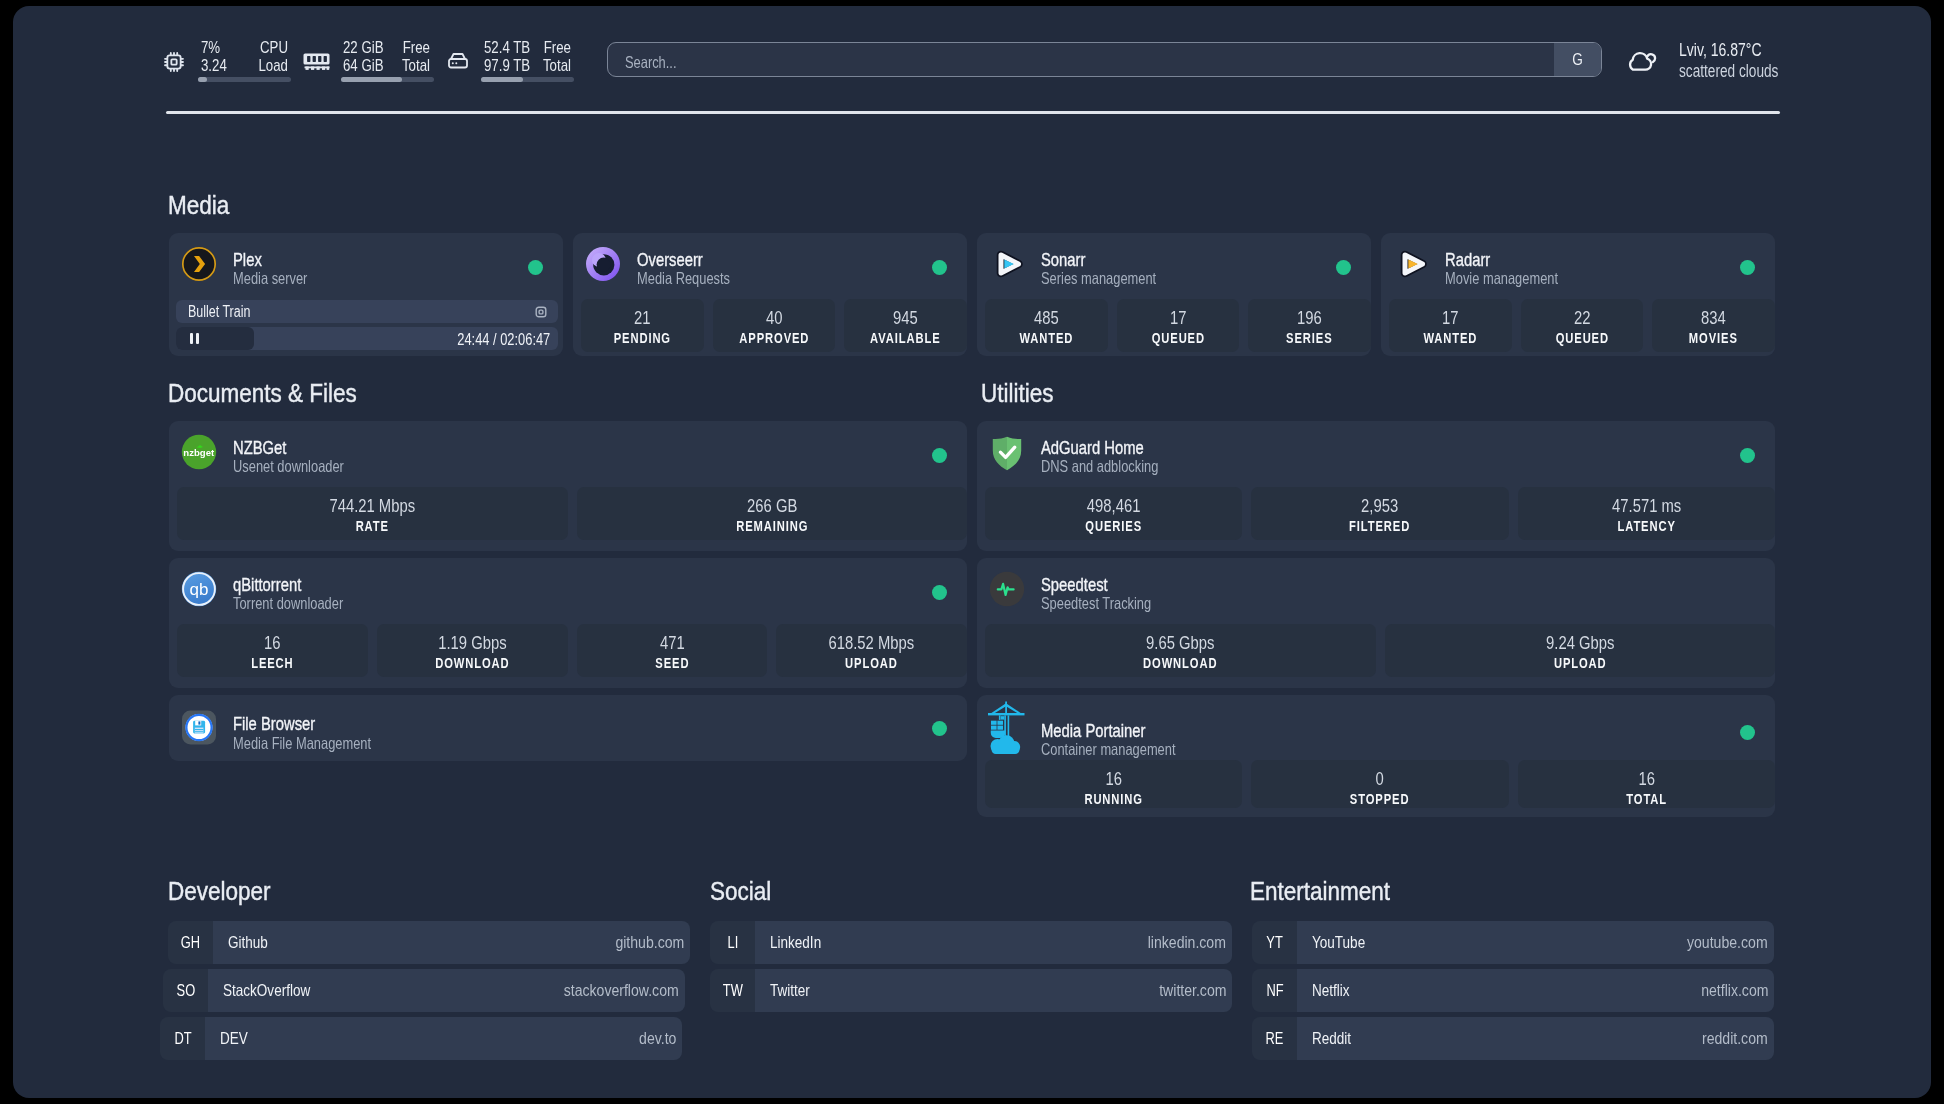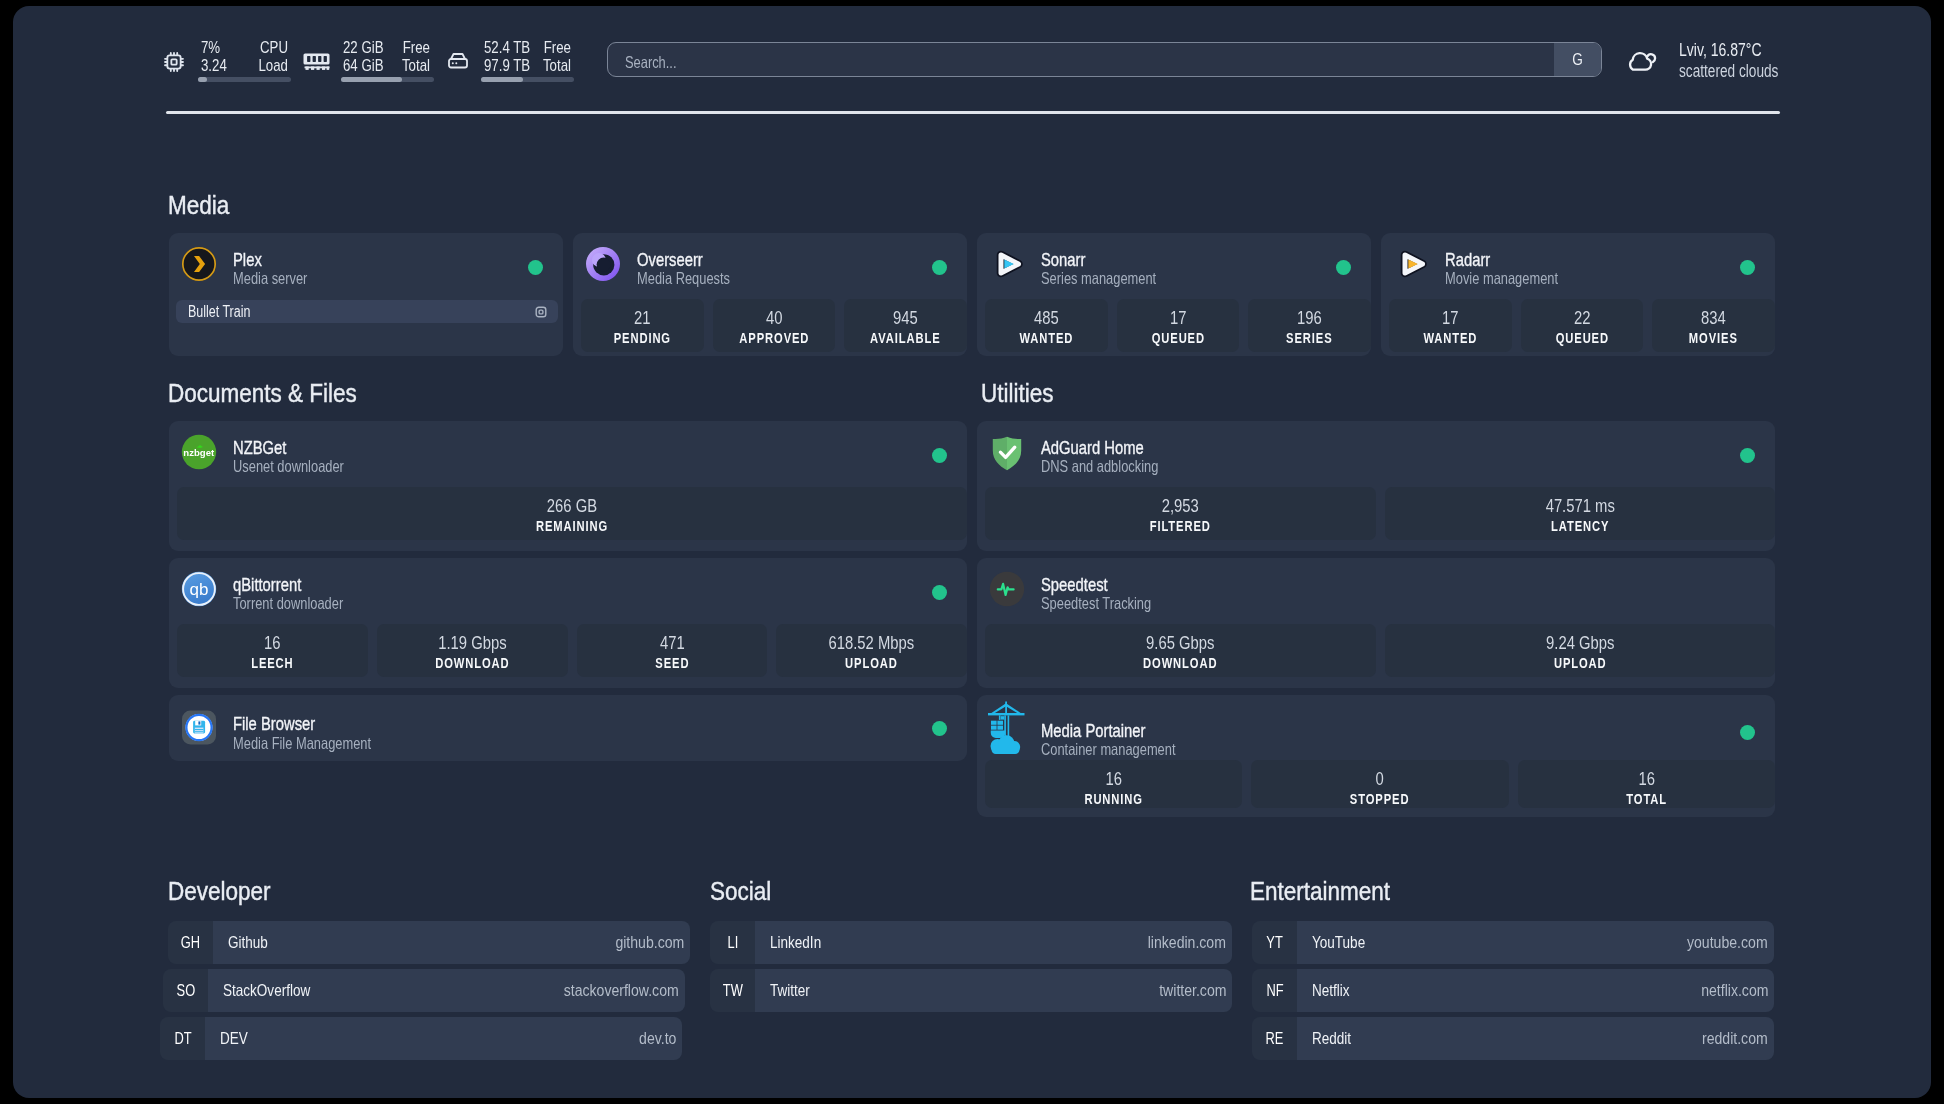--- a/index.html
+++ b/index.html
@@ -114,20 +114,26 @@
   <div class="t">Plex</div>
     <div class="s">Media server</div>
     <div class="dot"></div>
   <div class="prow" style="top:67px">
       <div class="pbt">Bullet Train</div>
     <svg class="abs" style="right:10px;top:5px" width="14" height="14" viewBox="0 0 14 14" fill="none" stroke="#aab3c2" stroke-width="1.4">
         <rect x="2.2" y="2.2" width="9.6" height="9.6" rx="2.6"></rect>
         <rect x="5.1" y="5.1" width="3.8" height="3.8" rx="1.2"></rect>
       </svg>
   </div>
+  <div class="prow" style="top:94px">
+      <div class="abs" style="left:0;top:0;bottom:0;width:78px;background:#242d3f;border-radius:6px"></div>
+    <div class="abs" style="left:14px;top:6px;width:3px;height:11px;background:#eef1f6;border-radius:1px"></div>
+    <div class="abs" style="left:20px;top:6px;width:3px;height:11px;background:#eef1f6;border-radius:1px"></div>
+    <div class="ptime">24:44 / 02:06:47</div>
+  </div>
 </div>
 <div class="sc" style="left:573px;top:233px;width:394px;height:123px">
   <svg class="icon" viewBox="0 0 36 36">
       <defs>
         <linearGradient id="ovg" x1="0" y1="0" x2="1" y2="1">
           <stop offset="0" stop-color="#cab4fb"></stop>
           <stop offset="1" stop-color="#7a4cee"></stop>
         </linearGradient>
       </defs>
       <circle cx="18" cy="18" r="17" fill="url(#ovg)"></circle>
@@ -207,20 +213,24 @@
 <div class="sc" style="left:169px;top:421px;width:798px;height:130px">
   <svg class="icon" viewBox="0 0 36 36">
       <circle cx="18" cy="18" r="17.2" fill="#4aa32b"></circle>
       <path d="M15.5 13.5 l3.5-2.5 3 2 -2.5 1 z" fill="#35d41c"></path>
       <text x="17.8" y="21.8" font-size="9.6" fill="#fff" text-anchor="middle" font-family="Liberation Sans" font-weight="bold">nzbget</text>
     </svg>
   <div class="t">NZBGet</div>
     <div class="s">Usenet downloader</div>
     <div class="dot"></div>
   <div class="stats">
+      <div class="sb">
+        <div class="n">744.21 Mbps</div>
+        <div class="l">RATE</div>
+      </div>
       <div class="sb">
         <div class="n">266 GB</div>
         <div class="l">REMAINING</div>
       </div>
     </div>
 </div>
 <div class="sc" style="left:169px;top:558px;width:798px;height:130px">
   <svg class="icon" viewBox="0 0 36 36">
       <defs>
         <linearGradient id="qbg" x1="0" y1="0" x2="0.4" y2="1">
@@ -273,20 +283,24 @@
 <div class="sc" style="left:977px;top:421px;width:798px;height:130px">
   <svg class="icon" style="top:14px;height:39px" viewBox="0 0 36 39">
       <path d="M18 1.8 C13 3.8 8.2 4.3 3.8 3.9 V15.5 c0 9.8 6.3 15.2 14.2 19.8 Z" fill="#5fae68"></path>
       <path d="M18 1.8 C23 3.8 27.8 4.3 32.2 3.9 V15.5 c0 9.8 -6.3 15.2 -14.2 19.8 Z" fill="#6ac172"></path>
       <path d="M11.4 17.2 l5.2 5.2 L25.8 12.2" stroke="#fff" stroke-width="3.3" fill="none" stroke-linecap="round" stroke-linejoin="round"></path>
     </svg>
   <div class="t">AdGuard Home</div>
     <div class="s">DNS and adblocking</div>
     <div class="dot"></div>
   <div class="stats">
+      <div class="sb">
+        <div class="n">498,461</div>
+        <div class="l">QUERIES</div>
+      </div>
       <div class="sb">
         <div class="n">2,953</div>
         <div class="l">FILTERED</div>
       </div>
       <div class="sb">
         <div class="n">47.571 ms</div>
         <div class="l">LATENCY</div>
       </div>
     </div>
 </div>

